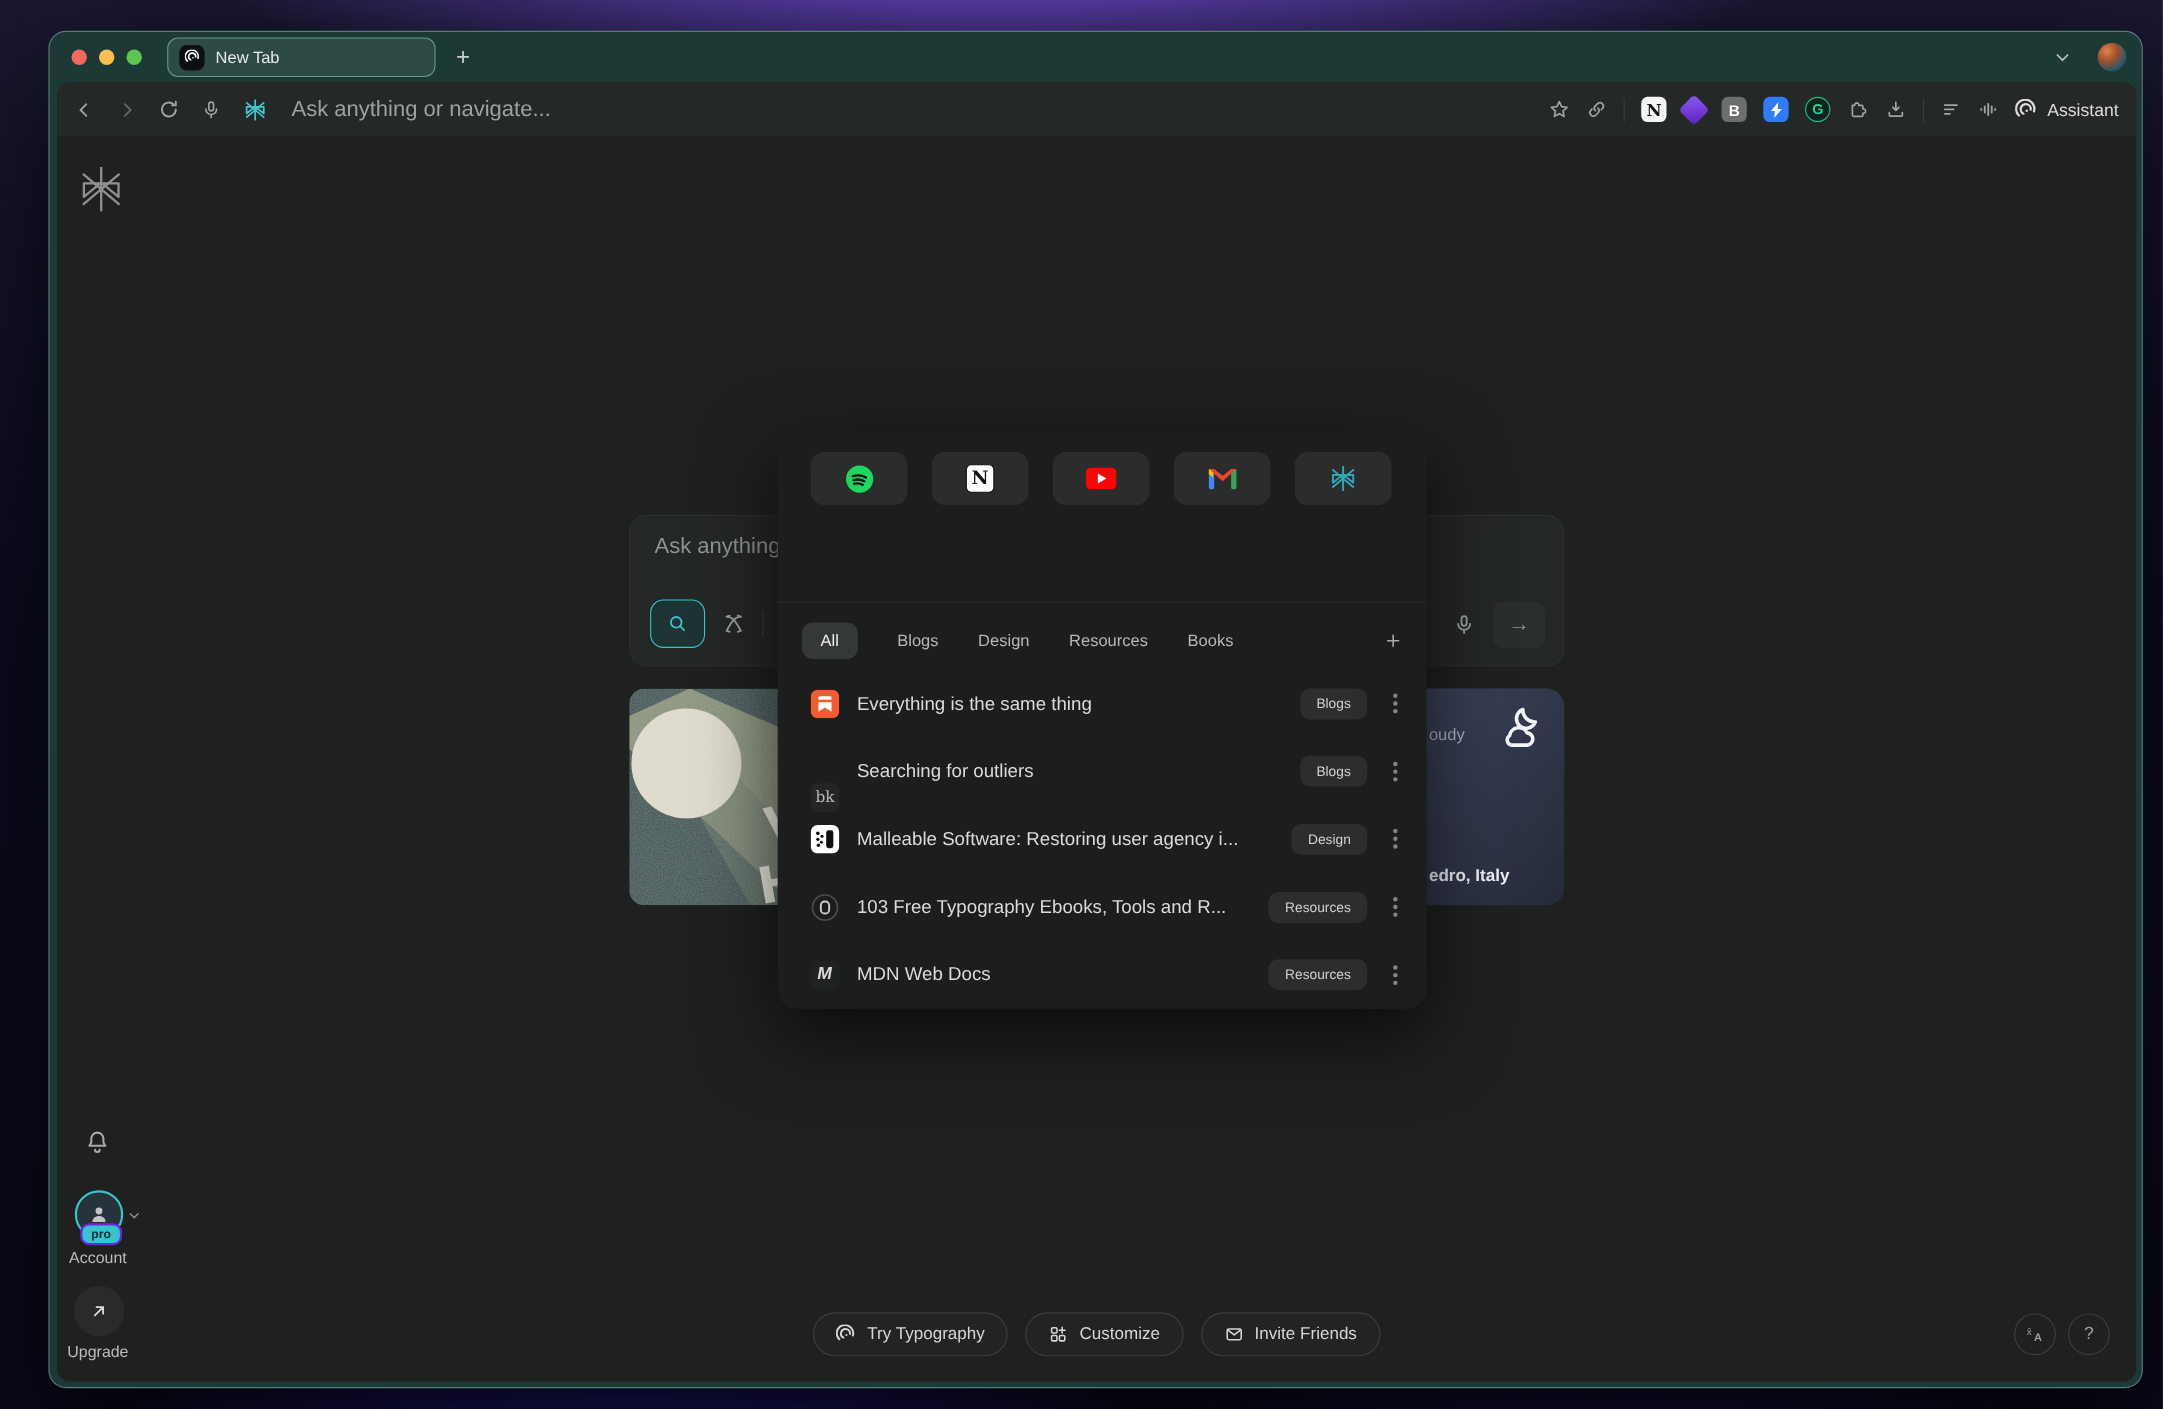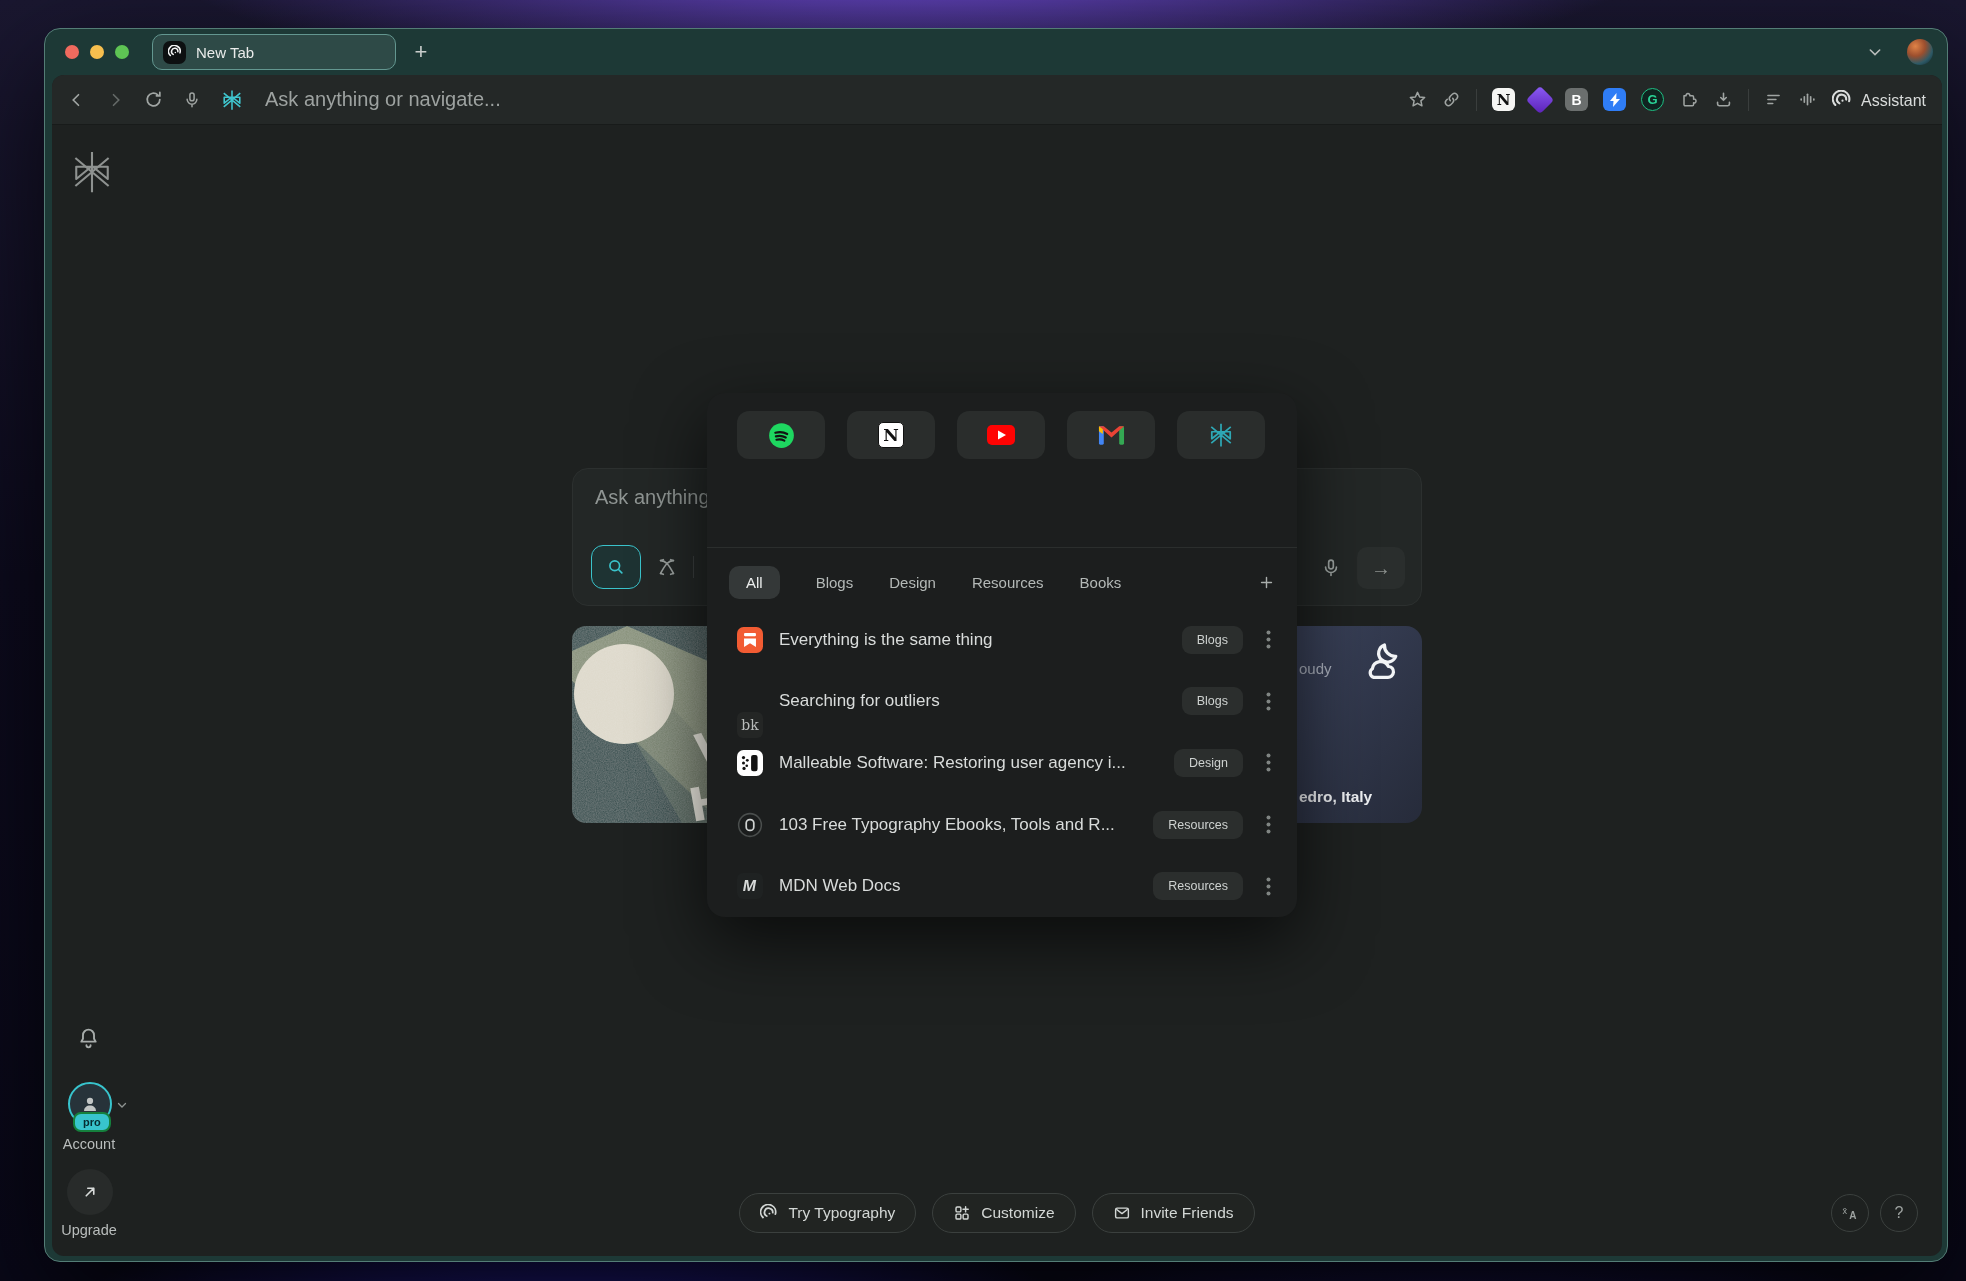--- a/index.html
+++ b/index.html
@@ -79,21 +79,21 @@
   .fav{width:26px;height:26px;flex:0 0 26px;display:flex;align-items:center;justify-content:center;}
   .row-title{font-size:17px;color:#d9dcdb;white-space:nowrap;overflow:hidden;flex:1;}
   .badge{background:#2b2e2d;border-radius:9px;padding:7px 15px;font-size:12.5px;color:#ced2d0;white-space:nowrap;}
   .kebab{color:#808583;width:18px;display:flex;justify-content:center;}
   
   .bell{position:absolute;left:24px;top:901px;color:#a7acaa;}
   .acct-avatar{position:absolute;left:16px;top:957px;width:44px;height:44px;border-radius:50%;
     border:2px solid #38c4cd;background:#27333a;display:flex;align-items:center;justify-content:center;color:#c2c6c5;}
   .acct-chevron{position:absolute;left:64px;top:974px;color:#8e9391;}
   .pro{position:absolute;left:21px;top:987px;background:#38c4cd;color:#062d32;font-weight:bold;font-size:11px;
-    padding:2px 8px;border-radius:8px;border:2px solid #15803d;}
+    padding:2px 8px;border-radius:8px;border:2px solid #6d28d9;}
   .acct-label{position:absolute;left:-13px;top:1011px;width:100px;text-align:center;font-size:14.5px;color:#b9bdbc;}
   .upg-btn{position:absolute;left:15px;top:1044px;width:46px;height:46px;border-radius:50%;background:#282b2a;
     display:flex;align-items:center;justify-content:center;color:#d8dbda;}
   .upg-label{position:absolute;left:-13px;top:1097px;width:100px;text-align:center;font-size:14.5px;color:#b9bdbc;}
   
   .footer{position:absolute;left:0;top:1068px;width:100%;display:flex;justify-content:center;gap:16px;}
   .fpill{height:40px;padding:0 20px;border-radius:20px;border:1px solid #3b403e;background:rgba(35,38,37,.6);
     color:#d3d7d5;font-size:15.5px;display:flex;align-items:center;gap:10px;}
   .corner{position:absolute;top:1069px;width:38px;height:38px;border-radius:50%;border:1px solid #3b403e;
     color:#9da2a0;display:flex;align-items:center;justify-content:center;font-size:16px;}

